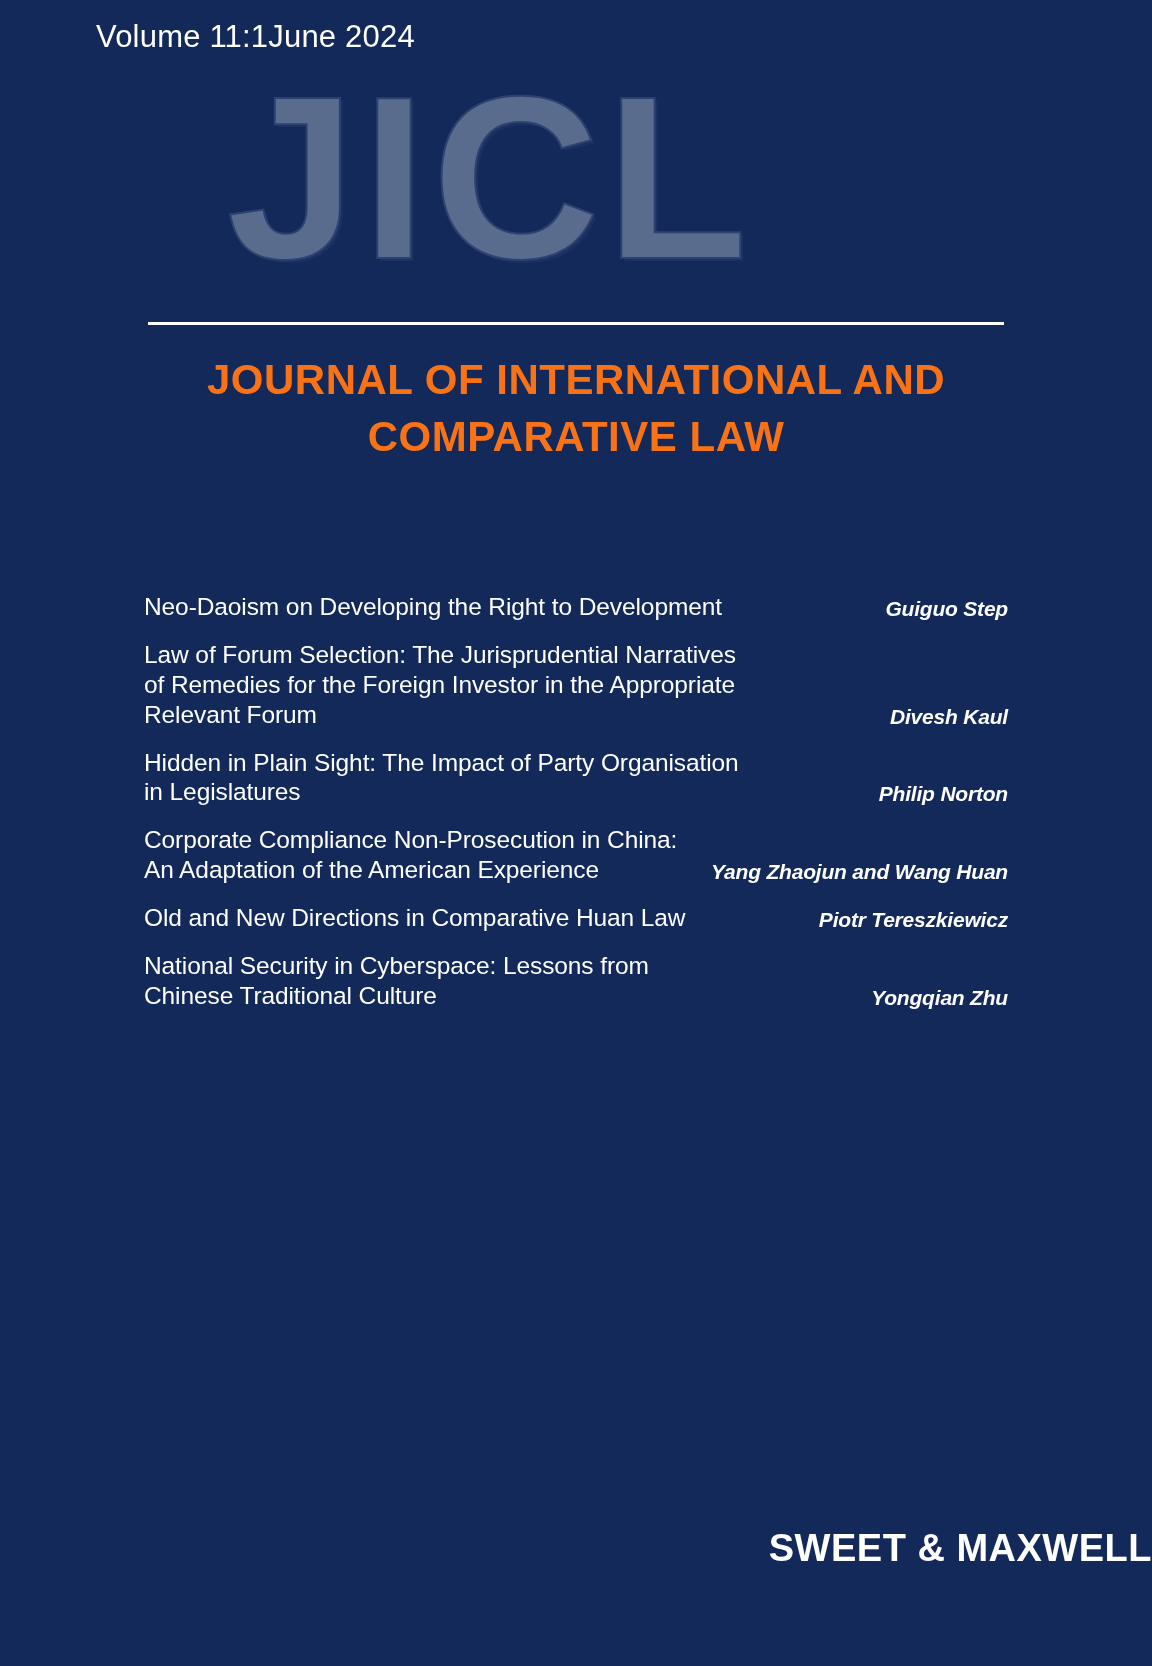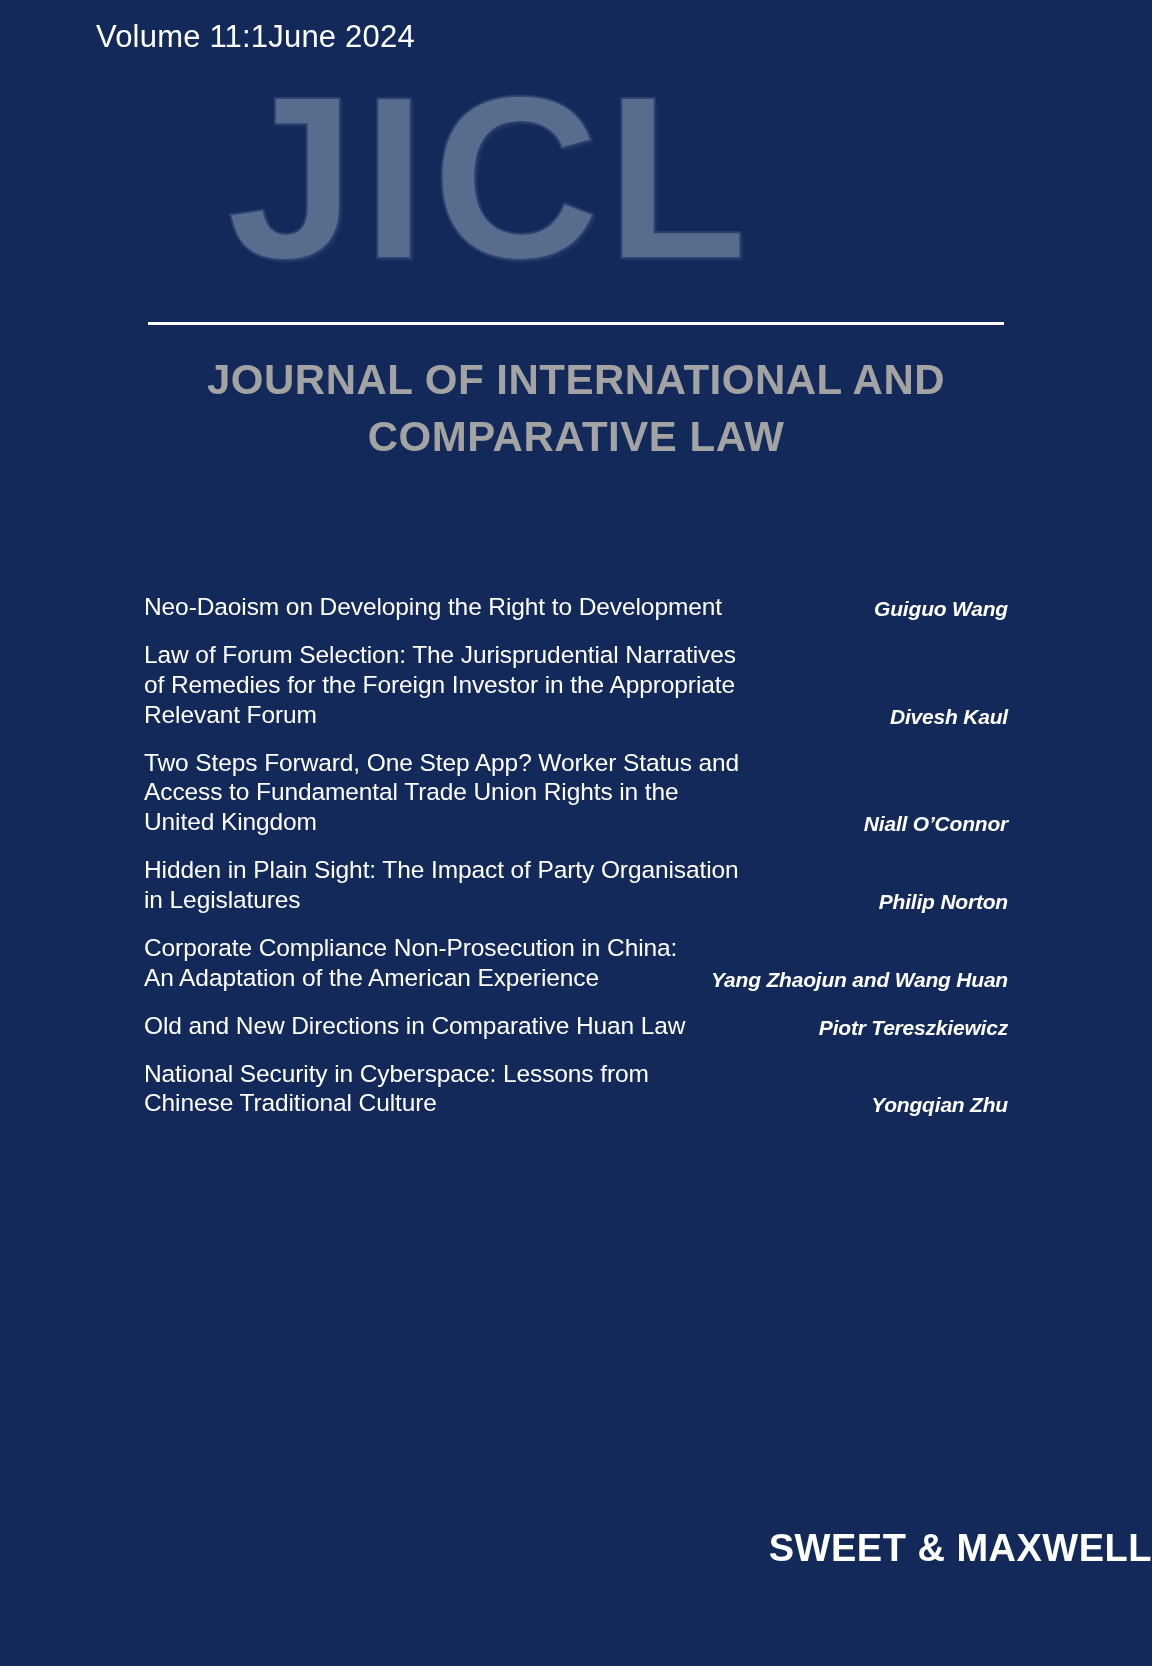--- a/index.html
+++ b/index.html
@@ -63,21 +63,21 @@
   .journal-title {
     position: absolute;
     top: 352px;
     left: 96px;
     width: 960px;
     text-align: center;
     font-size: 42px;
     font-weight: bold;
     line-height: 1.35;
     letter-spacing: 0.5px;
-    color: #a3a3a3;
+    color: #f97316;
   }
   .contents {
     position: absolute;
     top: 592px;
     left: 144px;
     width: 864px;
   }
   .entry {
     display: flex;
     align-items: flex-end;
@@ -125,29 +125,25 @@
 
   <div class="logo">JICL</div>
 
   <div class="rule"></div>
 
   <div class="journal-title">JOURNAL OF INTERNATIONAL AND COMPARATIVE LAW</div>
 
   <div class="contents">
     <div class="entry">
       <div class="entry-title">Neo-Daoism on Developing the Right to Development</div>
-      <div class="entry-author">Guiguo Wang</div>
+      <div class="entry-author">Guiguo Step</div>
     </div>
     <div class="entry">
       <div class="entry-title">Law of Forum Selection: The Jurisprudential Narratives of Remedies for the Foreign Investor in the Appropriate Relevant Forum</div>
       <div class="entry-author">Divesh Kaul</div>
-    </div>
-    <div class="entry">
-      <div class="entry-title">Two Steps Forward, One Step App? Worker Status and Access to Fundamental Trade Union Rights in the United Kingdom</div>
-      <div class="entry-author">Niall O’Connor</div>
     </div>
     <div class="entry">
       <div class="entry-title">Hidden in Plain Sight: The Impact of Party Organisation in Legislatures</div>
       <div class="entry-author">Philip Norton</div>
     </div>
     <div class="entry">
       <div class="entry-title">Corporate Compliance Non-Prosecution in China: An Adaptation of the American Experience</div>
       <div class="entry-author">Yang Zhaojun and Wang Huan</div>
     </div>
     <div class="entry">

